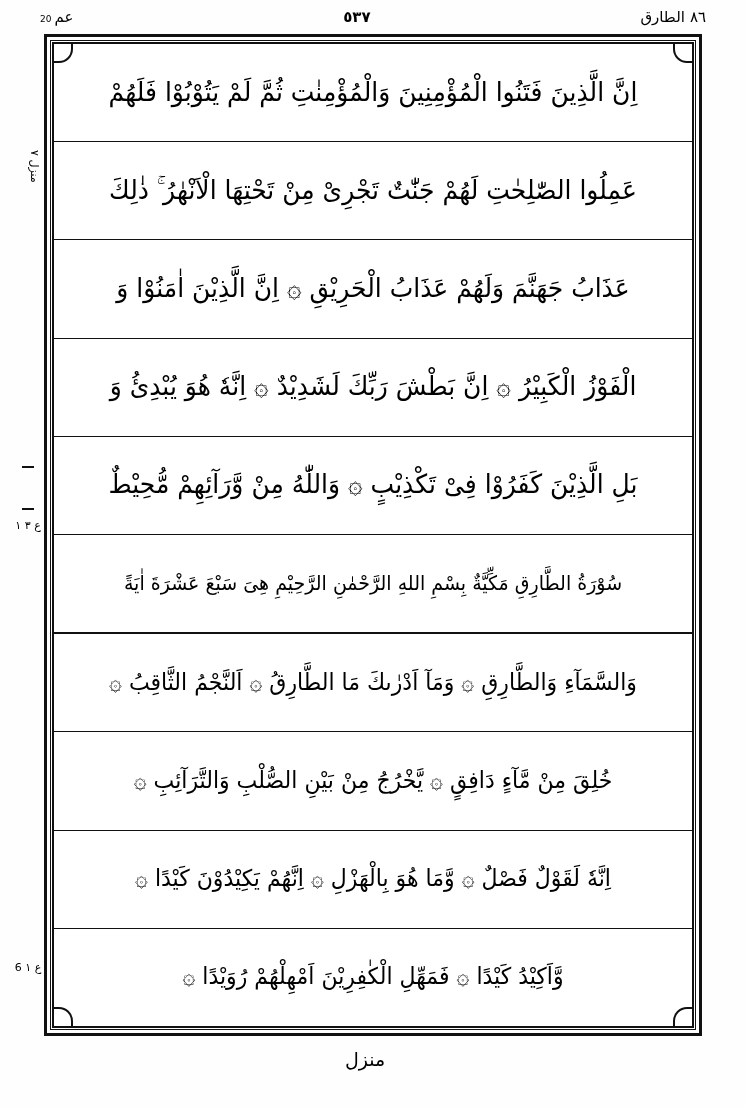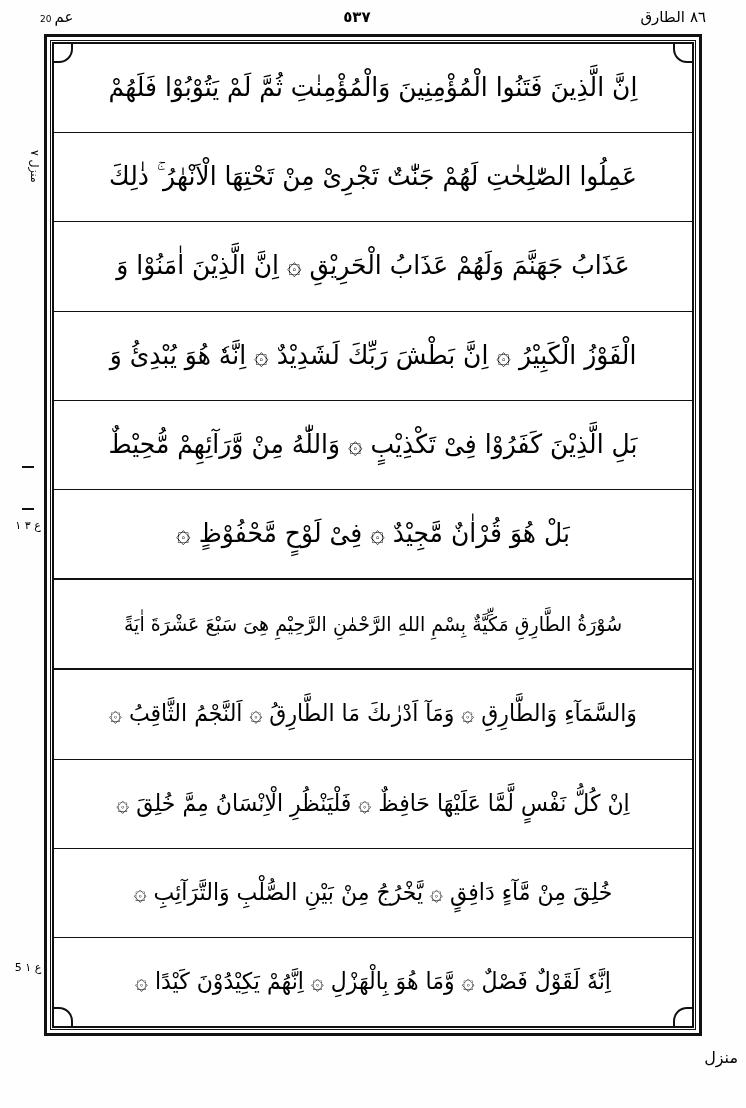--- a/index.html
+++ b/index.html
@@ -163,23 +163,24 @@
     top: 962px;
     width: 28px;
   }
   .note-vertical {
     writing-mode: vertical-rl;
     text-orientation: mixed;
   }
   .footer-note {
     position: absolute;
     left: 0;
-    right: 8px;
+    right: 16px;
     top: 1048px;
-    font-size: 16px;
+    text-align: center;
+    font-size: 19px;
     direction: rtl;
   }
 
   .dash {
     position: absolute;
     left: 22px;
     width: 12px;
     height: 2px;
     background: #111;
   }
@@ -222,40 +223,37 @@
     </div>
     <div class="aya-line">
       <div class="aya-text">عَذَابُ جَهَنَّمَ وَلَهُمْ عَذَابُ الْحَرِيْقِ ۞ اِنَّ الَّذِيْنَ اٰمَنُوْا وَ</div>
     </div>
     <div class="aya-line">
       <div class="aya-text">الْفَوْزُ الْكَبِيْرُ ۞ اِنَّ بَطْشَ رَبِّكَ لَشَدِيْدٌ ۞ اِنَّهٗ هُوَ يُبْدِئُ وَ</div>
     </div>
     <div class="aya-line">
       <div class="aya-text">بَلِ الَّذِيْنَ كَفَرُوْا فِىْ تَكْذِيْبٍ ۞ وَاللّٰهُ مِنْ وَّرَآئِهِمْ مُّحِيْطٌ</div>
     </div>
-    <div class="aya-line surah-sep">
-      <div class="aya-text center-short">بَلْ هُوَ قُرْاٰنٌ مَّجِيْدٌ ۞ فِىْ لَوْحٍ مَّحْفُوْظٍ ۞</div>
-    </div>
     <div class="aya-line basmala-line surah-sep">
       <div class="aya-text">سُوْرَةُ الطَّارِقِ مَكِّيَّةٌ     بِسْمِ اللهِ الرَّحْمٰنِ الرَّحِيْمِ     هِىَ سَبْعَ عَشْرَةَ اٰيَةً</div>
     </div>
     <div class="aya-line">
       <div class="aya-text fit-sm">وَالسَّمَآءِ وَالطَّارِقِ ۞ وَمَآ اَدْرٰىكَ مَا الطَّارِقُ ۞ اَلنَّجْمُ الثَّاقِبُ ۞</div>
     </div>
     <div class="aya-line">
-      <div class="aya-text fit-sm">اِنْ كُلُّ نَفْسٍ لَّمَّا عَلَيْهَا حَافِظٌ ۞ فَلْيَنْظُرِ الْاِنْسَانُ مِمَّ خُلِقَ ۞</div>
-    </div>
-    <div class="aya-line">
       <div class="aya-text fit-sm">خُلِقَ مِنْ مَّآءٍ دَافِقٍ ۞ يَّخْرُجُ مِنْ بَيْنِ الصُّلْبِ وَالتَّرَآئِبِ ۞</div>
     </div>
     <div class="aya-line">
       <div class="aya-text fit-sm">اِنَّهٗ لَقَوْلٌ فَصْلٌ ۞ وَّمَا هُوَ بِالْهَزْلِ ۞ اِنَّهُمْ يَكِيْدُوْنَ كَيْدًا ۞</div>
+    </div>
+    <div class="aya-line">
+      <div class="aya-text fit-sm center-short">وَّاَكِيْدُ كَيْدًا ۞ فَمَهِّلِ الْكٰفِرِيْنَ اَمْهِلْهُمْ رُوَيْدًا ۞</div>
     </div>
   </div>
 
   <div class="margin-note note-manzil-side note-vertical">منزل ٧</div>
   <div class="dash d1"></div>
   <div class="margin-note note-ruku1">ع ٣ ١</div>
   <div class="dash d2"></div>
-  <div class="margin-note note-ruku2">ع ١ 5</div>
+  <div class="margin-note note-ruku2">ع ١ 6</div>
   <div class="footer-note">منزل</div>
 
 </div>
 
 </body></html>

